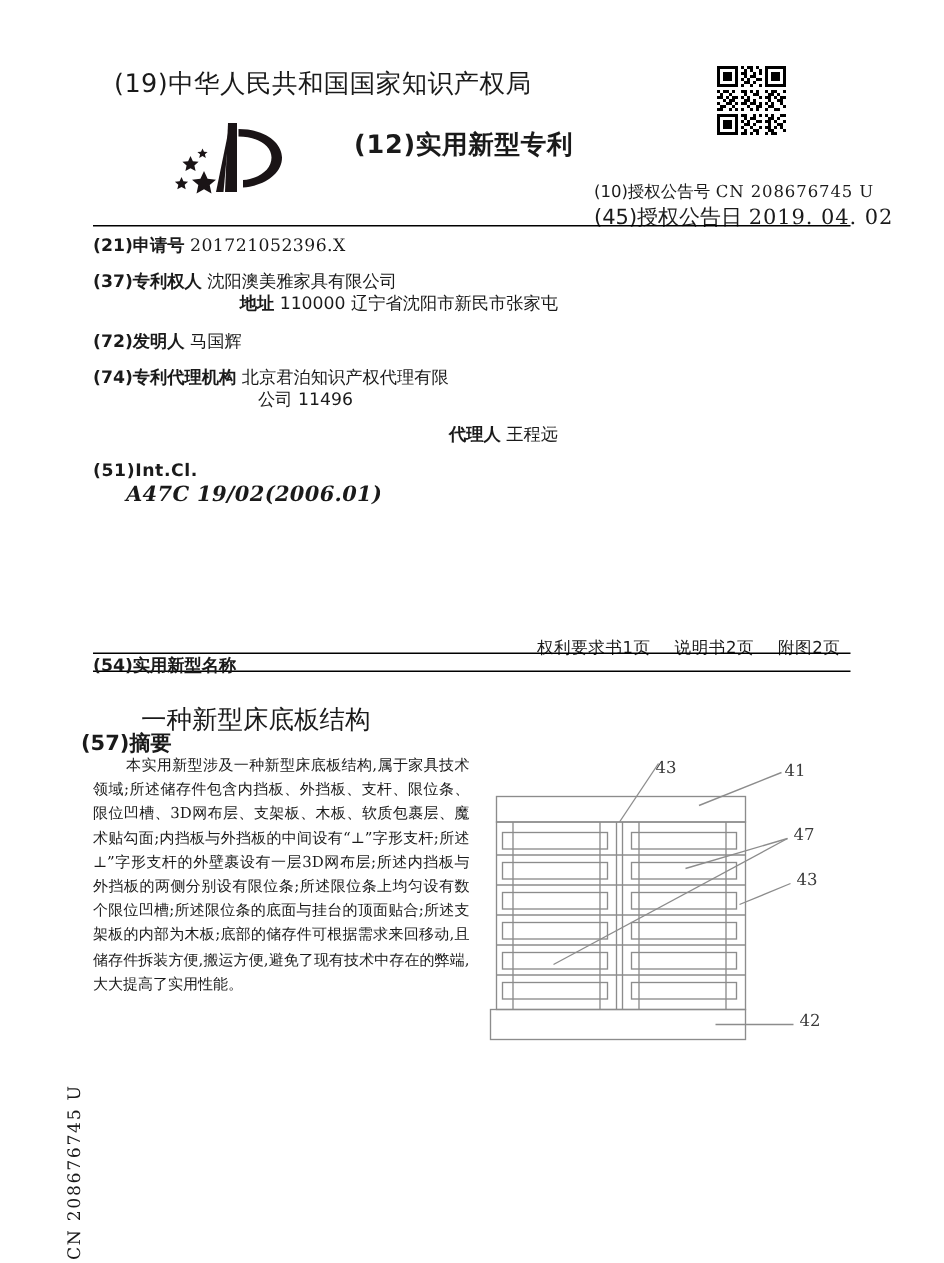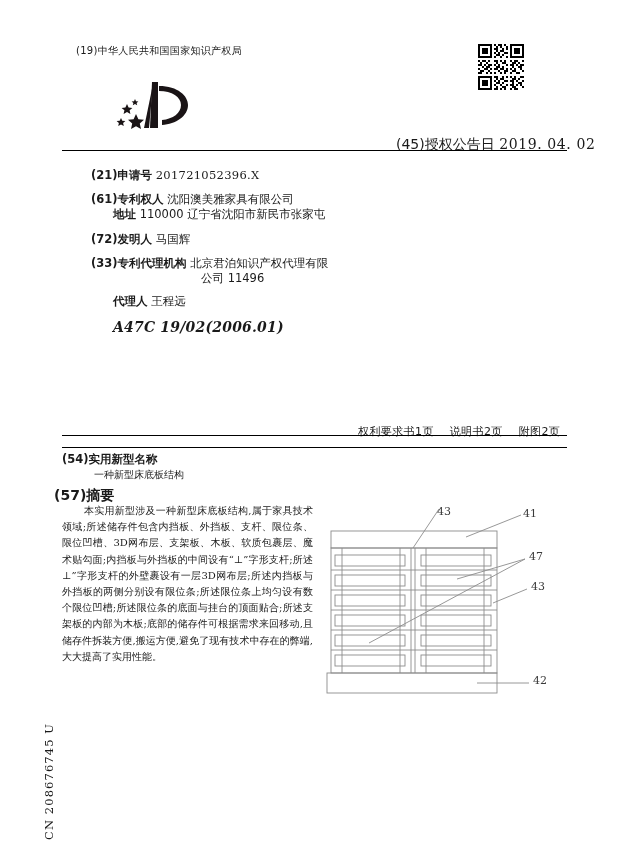--- a/index.html
+++ b/index.html
@@ -21,21 +21,21 @@
     left: 0; top: 0;
     width: 629px;
     height: 842px;
   }
 
   
   .office-line {
     position: absolute;
     left: 76px;
     top: 44px;
-    font-size: 10px;
+    font-size: 17px;
     letter-spacing: 0.3px;
     white-space: nowrap;
   }
 
   .sipo-logo {
     position: absolute;
     left: 100px;
     top: 78px;
     width: 104px;
     height: 54px;
@@ -84,39 +84,39 @@
     background: #000;
   }
   .rule-top    { left: 62px; top: 150px;  width: 505px; height: 1.4px; }
   .rule-mid    { left: 62px; top: 435px;  width: 505px; height: 1.4px; }
   .rule-bottom { left: 62px; top: 447px;  width: 505px; height: 1.4px; }
 
   
   .biblio {
     position: absolute;
     left: 62px;
-    top: 168px;
+    top: 156px;
     width: 310px;
     font-size: 11.5px;
     line-height: 1.32;
-    margin-left: 29px;
   }
   .field {
     margin-bottom: 9px;
     position: relative;
   }
   .field .tag {
     font-weight: bold;
   }
   .field .val {
     font-family: "DejaVu Serif", "Liberation Serif", serif;
     letter-spacing: 0.3px;
   }
   .subline {
     padding-left: 22px;
+    text-align: right;
   }
   .subline2 {
     padding-left: 48px;
   }
   .subline3 {
     padding-left: 110px;
   }
   .ipc-tag {
     font-weight: bold;
     letter-spacing: 0.4px;
@@ -139,29 +139,29 @@
     white-space: nowrap;
     letter-spacing: 0.4px;
     text-align: center;
   }
   .pagecounts span { margin-right: 12px; }
 
   
   .title-tag {
     position: absolute;
     left: 62px;
-    top: 452px;
+    top: 436px;
     font-size: 11.5px;
     font-weight: bold;
   }
   .title-text {
     position: absolute;
     left: 94px;
     top: 468px;
-    font-size: 10px;
+    font-size: 17px;
   }
   .abs-tag {
     position: absolute;
     left: 54px;
     top: 487px;
     font-size: 14px;
     font-weight: bold;
   }
   .abstract {
     position: absolute;
@@ -217,20 +217,21 @@
 
       <g fill="#1a1416">
         <polygon points="36,36 38.4,41.2 44,41.8 39.8,45.4 41,51 36,48.2 31,51 32.2,45.4 28,41.8 33.6,41.2"></polygon>
         <polygon points="27,26 28.6,29.5 32.4,29.9 29.6,32.3 30.4,36 27,34.1 23.6,36 24.4,32.3 21.6,29.9 25.4,29.5"></polygon>
         <polygon points="21,40 22.3,42.8 25.4,43.1 23.1,45.1 23.8,48.1 21,46.6 18.2,48.1 18.9,45.1 16.6,43.1 19.7,42.8"></polygon>
         <polygon points="35,21 36,23.2 38.4,23.4 36.6,24.9 37.2,27.3 35,26 32.8,27.3 33.4,24.9 31.6,23.4 34,23.2"></polygon>
       </g>
     </svg>
   </div>
 
+  <div class="doc-kind">(12)实用新型专利</div>
 
   <div class="qr">
     <svg viewBox="0 0 23 23" width="46" height="46" shape-rendering="crispEdges" xmlns="http://www.w3.org/2000/svg">
       <rect width="23" height="23" fill="#fff"></rect>
       <g fill="#000">
         <rect x="0" y="0" width="7" height="1"></rect>
           <rect x="0" y="6" width="7" height="1"></rect>
         <rect x="0" y="0" width="1" height="7"></rect>
           <rect x="6" y="0" width="1" height="7"></rect>
         <rect x="2" y="2" width="3" height="3"></rect>
@@ -348,64 +349,69 @@
           <rect x="22" y="21" width="1" height="1"></rect>
         <rect x="8" y="22" width="2" height="1"></rect>
           <rect x="11" y="22" width="1" height="1"></rect>
           <rect x="13" y="22" width="1" height="1"></rect>
         <rect x="16" y="22" width="1" height="1"></rect>
           <rect x="18" y="22" width="2" height="1"></rect>
       </g>
     </svg>
   </div>
 
+  <div class="pub-no">
+    <span>(10)授权公告号</span>
+    <span class="code">CN 208676745 U</span>
+  </div>
   <div class="pub-date">
     <span>(45)授权公告日</span>
     <span class="code">2019. 04. 02</span>
   </div>
 
   <div class="rule rule-top"></div>
 
   <div class="biblio">
 
     <div class="field">
       <span class="tag">(21)申请号</span>
       <span class="val">201721052396.X</span>
     </div>
 
 
     <div class="field">
       <div>
-        <span class="tag">(61)专利权人</span>
+        <span class="tag">(37)专利权人</span>
         <span>沈阳澳美雅家具有限公司</span>
       </div>
       <div class="subline">
         <span class="tag">地址</span>
         <span>110000 辽宁省沈阳市新民市张家屯</span>
       </div>
     </div>
 
     <div class="field">
       <span class="tag">(72)发明人</span>
       <span>马国辉</span>
     </div>
 
     <div class="field">
       <div>
-        <span class="tag">(33)专利代理机构</span>
+        <span class="tag">(74)专利代理机构</span>
         <span>北京君泊知识产权代理有限</span>
       </div>
       <div class="subline3">公司  11496</div>
       <div class="subline" style="margin-top:8px;">
         <span class="tag">代理人</span>
         <span>王程远</span>
       </div>
     </div>
 
     <div class="field">
+      <div class="ipc-tag">(51)Int.Cl.</div>
       <div class="ipc-val">A47C 19/02(2006.01)</div>
     </div>
 
   </div>
 
   <div class="pagecounts">
     <span>权利要求书1页</span>
     <span>说明书2页</span>
     <span>附图2页</span>
   </div>

